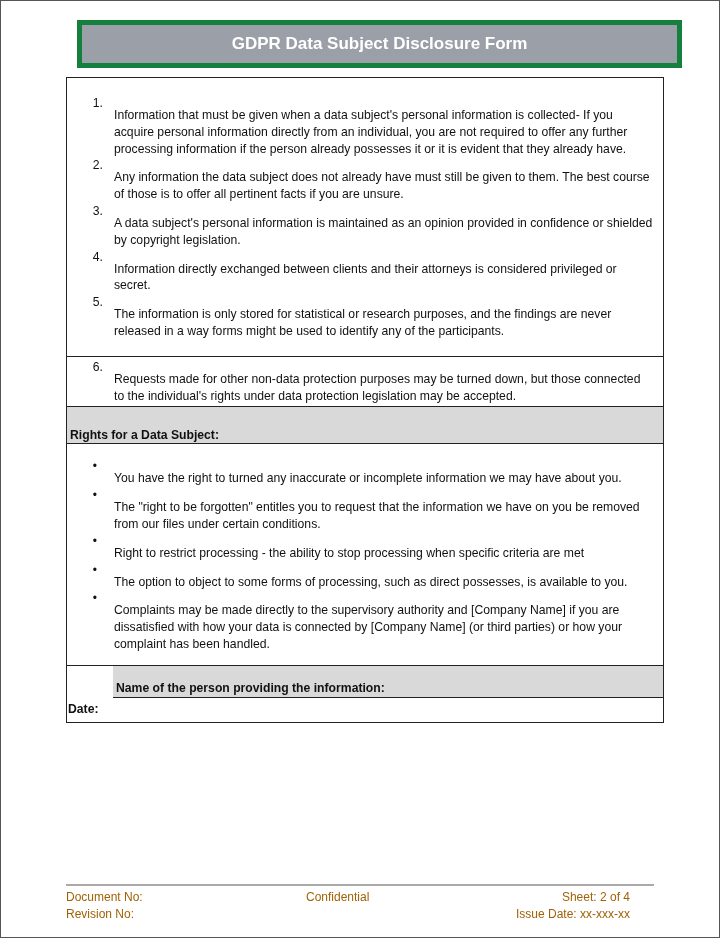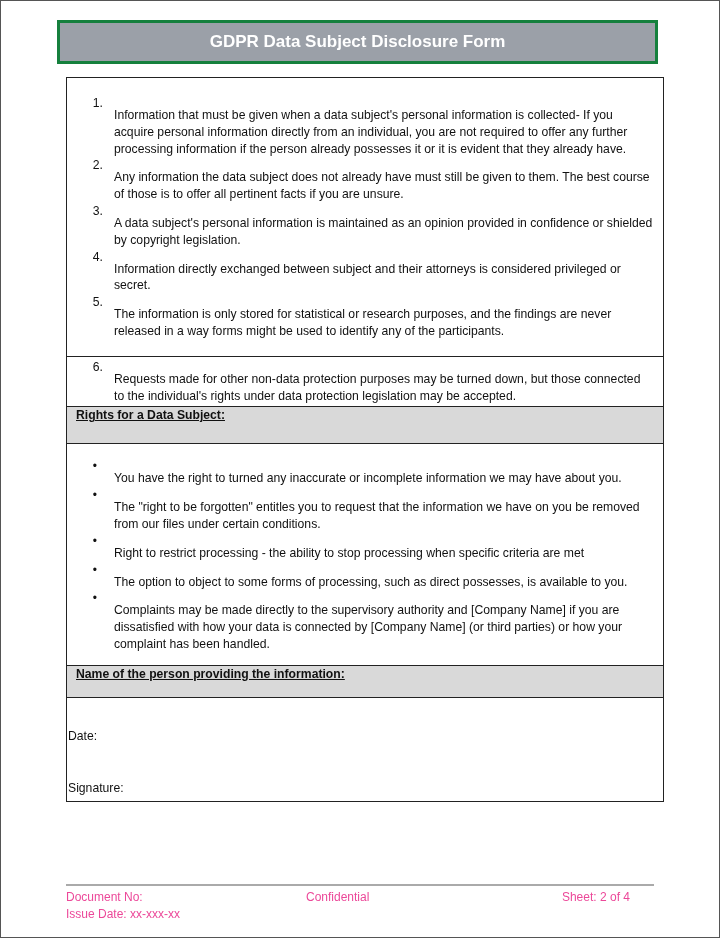--- a/index.html
+++ b/index.html
@@ -11,24 +11,24 @@
       position: relative;
       overflow: hidden;
     }
     .page {
       position: absolute; left: 0; top: 0;
       width: 718px; height: 936px;
       border: 1px solid #555;
       background: #fff;
     }
     .title-bar {
-      position: absolute; left: 56px; top: 19px;
+      position: absolute; left: 76px; top: 19px;
       width: 595px; height: 38px;
       background: #9ba0a8;
-      border: 3px solid #15803d;
+      border: 5px solid #15803d;
       display: flex; align-items: center; justify-content: center;
     }
     .title-bar span {
       color: #ffffff; font-weight: bold; font-size: 17px;
       padding-left: 0px;
     }
     .form-table {
       position: absolute; left: 65px; top: 76px;
       width: 596px;
       border: 1px solid #222;
@@ -45,34 +45,33 @@
     .item { display: flex; }
     .item-text { padding-left: 1px; flex: 1; margin-top: 12px; }
     .num-marker { width: 36px; flex: 0 0 36px; text-align: right; }
     .gap { width: 10px; flex: 0 0 10px; }
     .bullet-marker { width: 30px; flex: 0 0 30px; text-align: right; font-size: 12px; }
     .bgap { width: 16px; flex: 0 0 16px; }
     .gray-head {
       background: #d9d9d9;
       font-weight: bold;
       height: 36px;
-      display: flex; align-items: flex-start;
-      padding-left: 9px;
-      text-decoration: underline;
+      display: flex; align-items: flex-end;
+      padding-left: 3px;
     }
-    .gray-head.h2 { height: 31px; }
-    .field-row { font-weight: normal; padding-left: 1px; margin-top: 27px; }
+    .gray-head.h2 { height: 31px; margin-left: 46px; }
+    .field-row { font-weight: bold; padding-left: 1px; }
     .fields { padding: 3px 0 2px 0; }
     .fields .field-row { height: 25px; line-height: 16px; }
     .fields .field-row:last-child { height: 19px; }
     .footer {
       position: absolute; left: 65px; top: 883px;
       width: 588px;
       border-top: 2px solid #aaa;
-      font-size: 12px; color: #ec4899;
+      font-size: 12px; color: #a16207;
       line-height: 17px;
       padding-top: 3px;
     }
     .footer-row { display: flex; justify-content: space-between; position: relative; height: 17px; }
     .footer-left { width: 200px; }
     .footer-center { position: absolute; left: 240px; }
     .footer-right { text-align: right; padding-right: 24px; }
   </style>
 </head>
 <body>
@@ -98,21 +97,21 @@
           <span class="item-text">Any information the data subject does not already have must still be given to them. The best course of those is to offer all pertinent facts if you are unsure.</span>
         </li>
         <li class="item">
           <span class="num-marker">3.</span>
             <span class="gap"></span>
           <span class="item-text">A data subject's personal information is maintained as an opinion provided in confidence or shielded by copyright legislation.</span>
         </li>
         <li class="item">
           <span class="num-marker">4.</span>
             <span class="gap"></span>
-          <span class="item-text">Information directly exchanged between subject and their attorneys is considered privileged or secret.</span>
+          <span class="item-text">Information directly exchanged between clients and their attorneys is considered privileged or secret.</span>
         </li>
         <li class="item">
           <span class="num-marker">5.</span>
             <span class="gap"></span>
           <span class="item-text">The information is only stored for statistical or research purposes, and the findings are never released in a way forms might be used to identify any of the participants.</span>
         </li>
       </ol>
     </div>
 
     <div class="section list-section s2">
@@ -160,31 +159,29 @@
     </div>
 
     <div class="section gray-head h2">
       <span>Name of the person providing the information:</span>
     </div>
 
     <div class="section fields">
       <div class="field-row">
         <span>Date:</span>
       </div>
-      <div class="field-row">
-        <span>Signature:</span>
-      </div>
     </div>
 
   </div>
 
   <div class="footer">
     <div class="footer-row">
       <span class="footer-left">Document No:</span>
       <span class="footer-center">Confidential</span>
       <span class="footer-right">Sheet: 2 of 4</span>
     </div>
     <div class="footer-row">
+      <span class="footer-left">Revision No:</span>
       <span class="footer-right">Issue Date: xx-xxx-xx</span>
     </div>
   </div>
 
 </div>
 
 </body></html>

